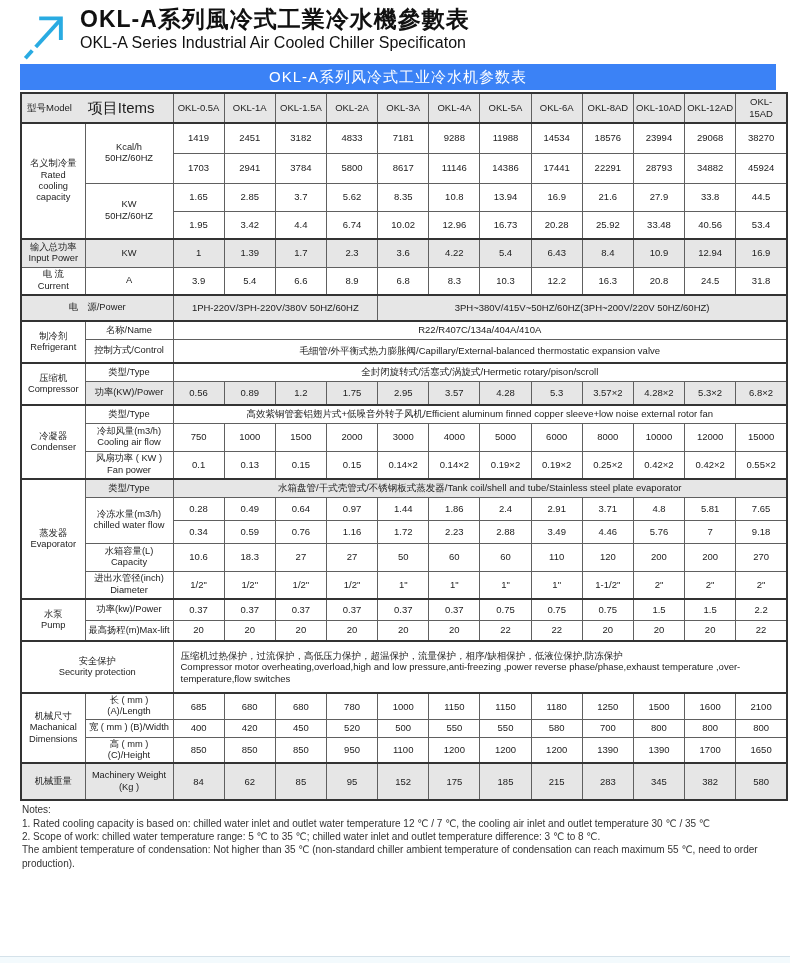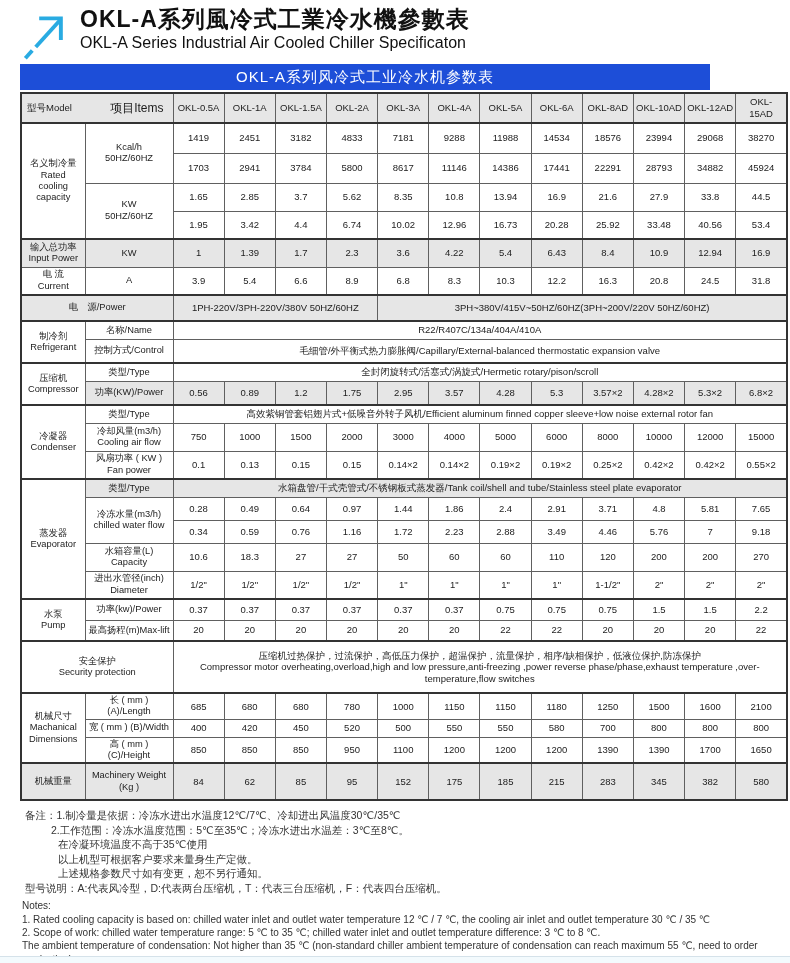--- a/index.html
+++ b/index.html
@@ -13,49 +13,49 @@
 
   
   .page-header { display:flex; align-items:flex-start; gap:6px; height:56px; margin-bottom:2px; }
   .logo { width:54px; height:52px; flex:0 0 auto; margin-top:2px; }
   .titles { padding-top:0; }
   .title-zh { margin:0; font-size:23px; font-weight:700; letter-spacing:1px; color:#111; line-height:1.15; }
   .title-en { margin:1px 0 0 0; font-size:16px; font-weight:400; color:#111; line-height:1.2; }
 
   
   .banner {
-    width:690px; height:26px; line-height:26px; background:#1d4ed8;
+    width:756px; height:26px; line-height:26px; background:#3b82f6;
     color:#fff; text-align:center; font-size:15px; letter-spacing:1px;
   }
 
   
   table.spec { border-collapse:collapse; table-layout:fixed; width:768px; margin-top:2px; border:2px solid #333; }
   td {
     border:1px solid #606060; text-align:center; vertical-align:middle;
     font-size:9.5px; line-height:1.22; padding:1px 2px; color:#1c1c1c;
     white-space:pre-line; overflow:hidden;
   }
   tr.gray td { background:#e6e6e6; }
   td.w { background:#ffffff !important; }
   td.lbl { font-size:9.3px; }
-  td.left { text-align:center; padding:3px 23px; }
+  td.left { text-align:left; padding:3px 7px; }
   tr.bt td { border-top:2px solid #333; }
   tr.hdr td { border-bottom:2px solid #333; }
   .h18 { height:18px; } .h21 { height:21px; } .h23 { height:23px; }
   .h24 { height:24px; } .h26 { height:26px; } .h28 { height:28px; }
   .h30 { height:30px; } .h37 { height:37px; } .h52 { height:52px; }
 
   
   td.corner {
     position:relative; padding:0;
     background-image:linear-gradient(to bottom right, transparent 49.2%, #777 49.2%, #777 50.8%, transparent 50.8%);
   }
   tr.gray td.corner { background-color:#e6e6e6; }
   .c-model { position:absolute; left:5px; top:50%; transform:translateY(-50%); font-size:9.5px; }
-  .c-items { position:absolute; right:9px; top:50%; transform:translateY(-50%); font-size:12px;margin-left:31px; }
+  .c-items { position:absolute; right:18px; top:50%; transform:translateY(-50%); font-size:15px;margin-left:31px; }
 
   
   .notes-zh { margin:7px 0 4px 5px; }
   .notes-zh .note { font-size:10.5px; line-height:14.5px; color:#333; }
   .notes-en { margin:2px 0 0 2px; }
   .notes-en .note { font-size:10px; line-height:13.3px; color:#333; }
   .ind0 { padding-left:0; }
   .notes-zh .ind1 { padding-left:26px; }
   .notes-zh .ind2 { padding-left:33px; }
 
@@ -458,28 +458,20 @@
           <td>185</td>
           <td>215</td>
           <td>283</td>
           <td>345</td>
           <td>382</td>
           <td>580</td>
         </tr>
       </tbody>
   </table>
 
-  <div class="notes-zh" id="notes-zh">
-      <div class="note ind0">备注：1.制冷量是依据：冷冻水进出水温度12℃/7℃、冷却进出风温度30℃/35℃</div>
-      <div class="note ind1">2.工作范围：冷冻水温度范围：5℃至35℃；冷冻水进出水温差：3℃至8℃。</div>
-      <div class="note ind2">在冷凝环境温度不高于35℃使用</div>
-      <div class="note ind2">以上机型可根据客户要求来量身生产定做。</div>
-      <div class="note ind2">上述规格参数尺寸如有变更，恕不另行通知。</div>
-      <div class="note ind0">型号说明：A:代表风冷型，D:代表两台压缩机，T：代表三台压缩机，F：代表四台压缩机。</div>
-    </div>
   <div class="notes-en" id="notes-en">
       <div class="note ind0">Notes:</div>
       <div class="note ind0">1. Rated cooling capacity is based on: chilled water inlet and outlet water temperature 12 ℃ / 7 ℃, the cooling air inlet and outlet temperature 30 ℃ / 35 ℃</div>
       <div class="note ind0">2. Scope of work: chilled water temperature range: 5 ℃ to 35 ℃; chilled water inlet and outlet temperature difference: 3 ℃ to 8 ℃.</div>
       <div class="note ind0">The ambient temperature of condensation: Not higher than 35 ℃ (non-standard chiller ambient temperature of condensation can reach maximum 55 ℃, need to order production).</div>
     </div>
 
 </div>
 
 <footer class="bottombar"></footer>

